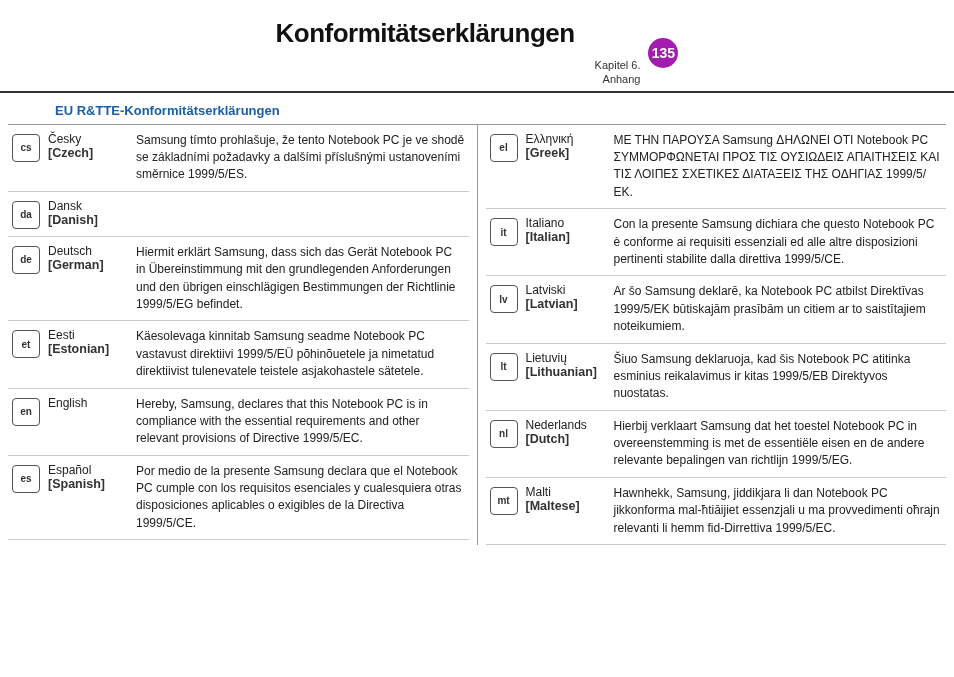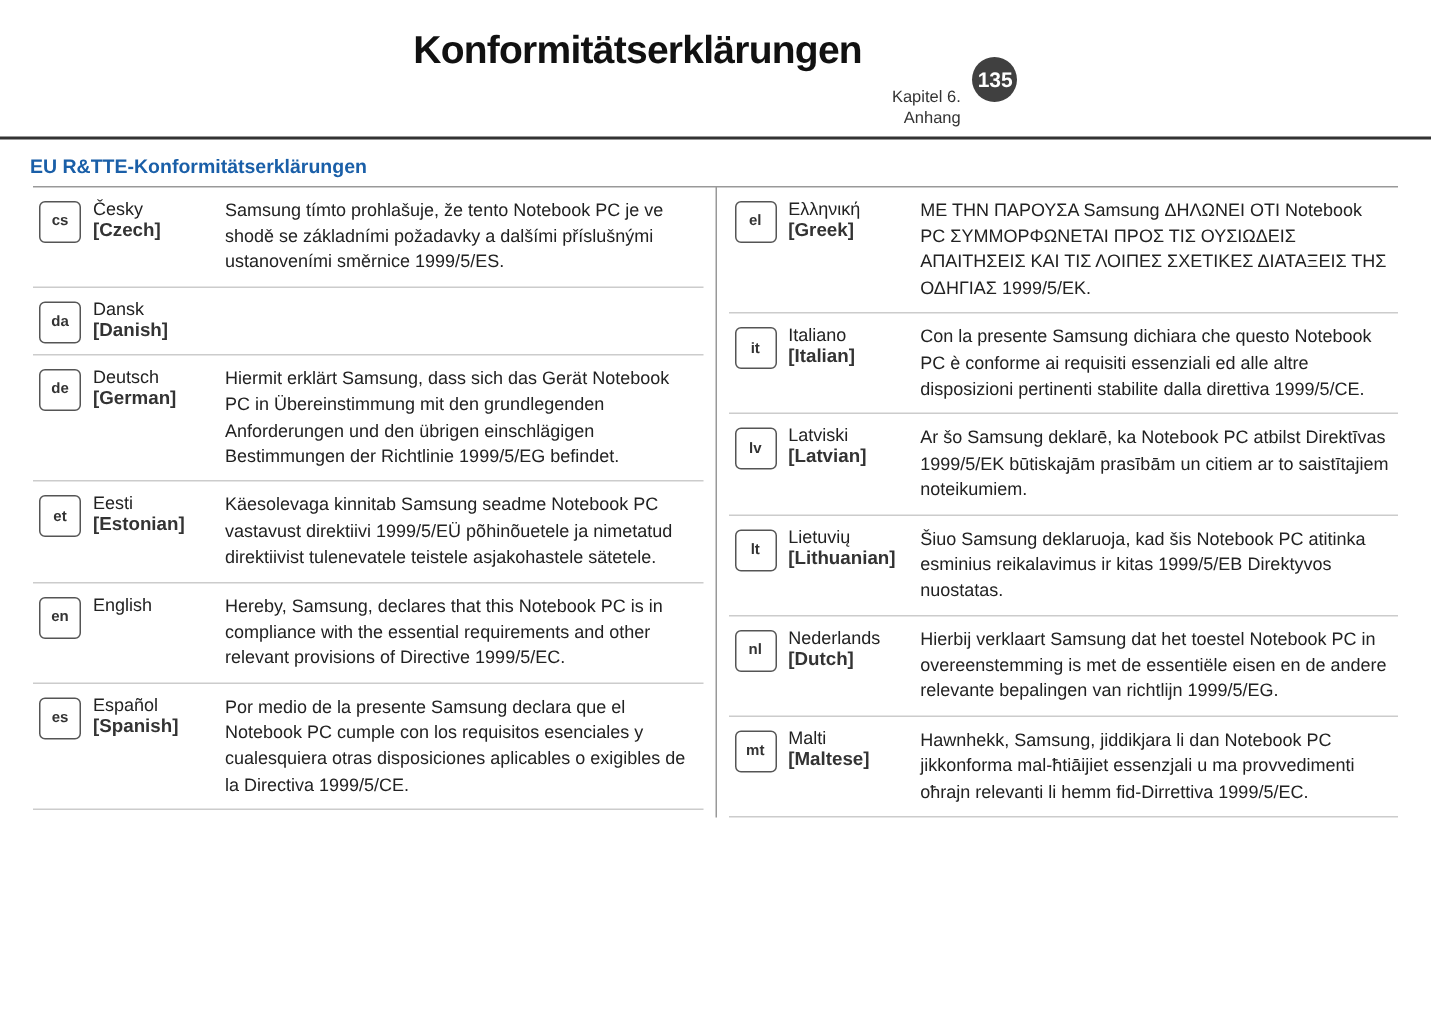--- a/index.html
+++ b/index.html
@@ -34,44 +34,45 @@
       text-align: right;
       padding-top: 2px;
     }
     .chapter-label {
       font-size: 11px;
       color: #333;
       line-height: 1.3;
       margin-top: 38px;
     }
     .page-num-circle {
-      background: #404040;
+      background: #a21caf;
       color: #fff;
       font-weight: 700;
       font-size: 14px;
       border-radius: 50%;
       width: 30px;
       height: 30px;
       display: flex;
       align-items: center;
       justify-content: center;
     }
 
     
     .section-heading {
       font-size: 13px;
       font-weight: 700;
       color: #1a5fa8;
       padding: 10px 20px 6px 20px;
+      margin-left: 35px;
     }
 
     
     .columns {
       display: flex;
-      padding: 0 22px;
+      padding: 0 8px;
       gap: 0;
     }
     .column {
       flex: 1;
       border-top: 1px solid #999;
     }
     .column:first-child {
       border-right: 1px solid #999;
       padding-right: 8px;
     }

